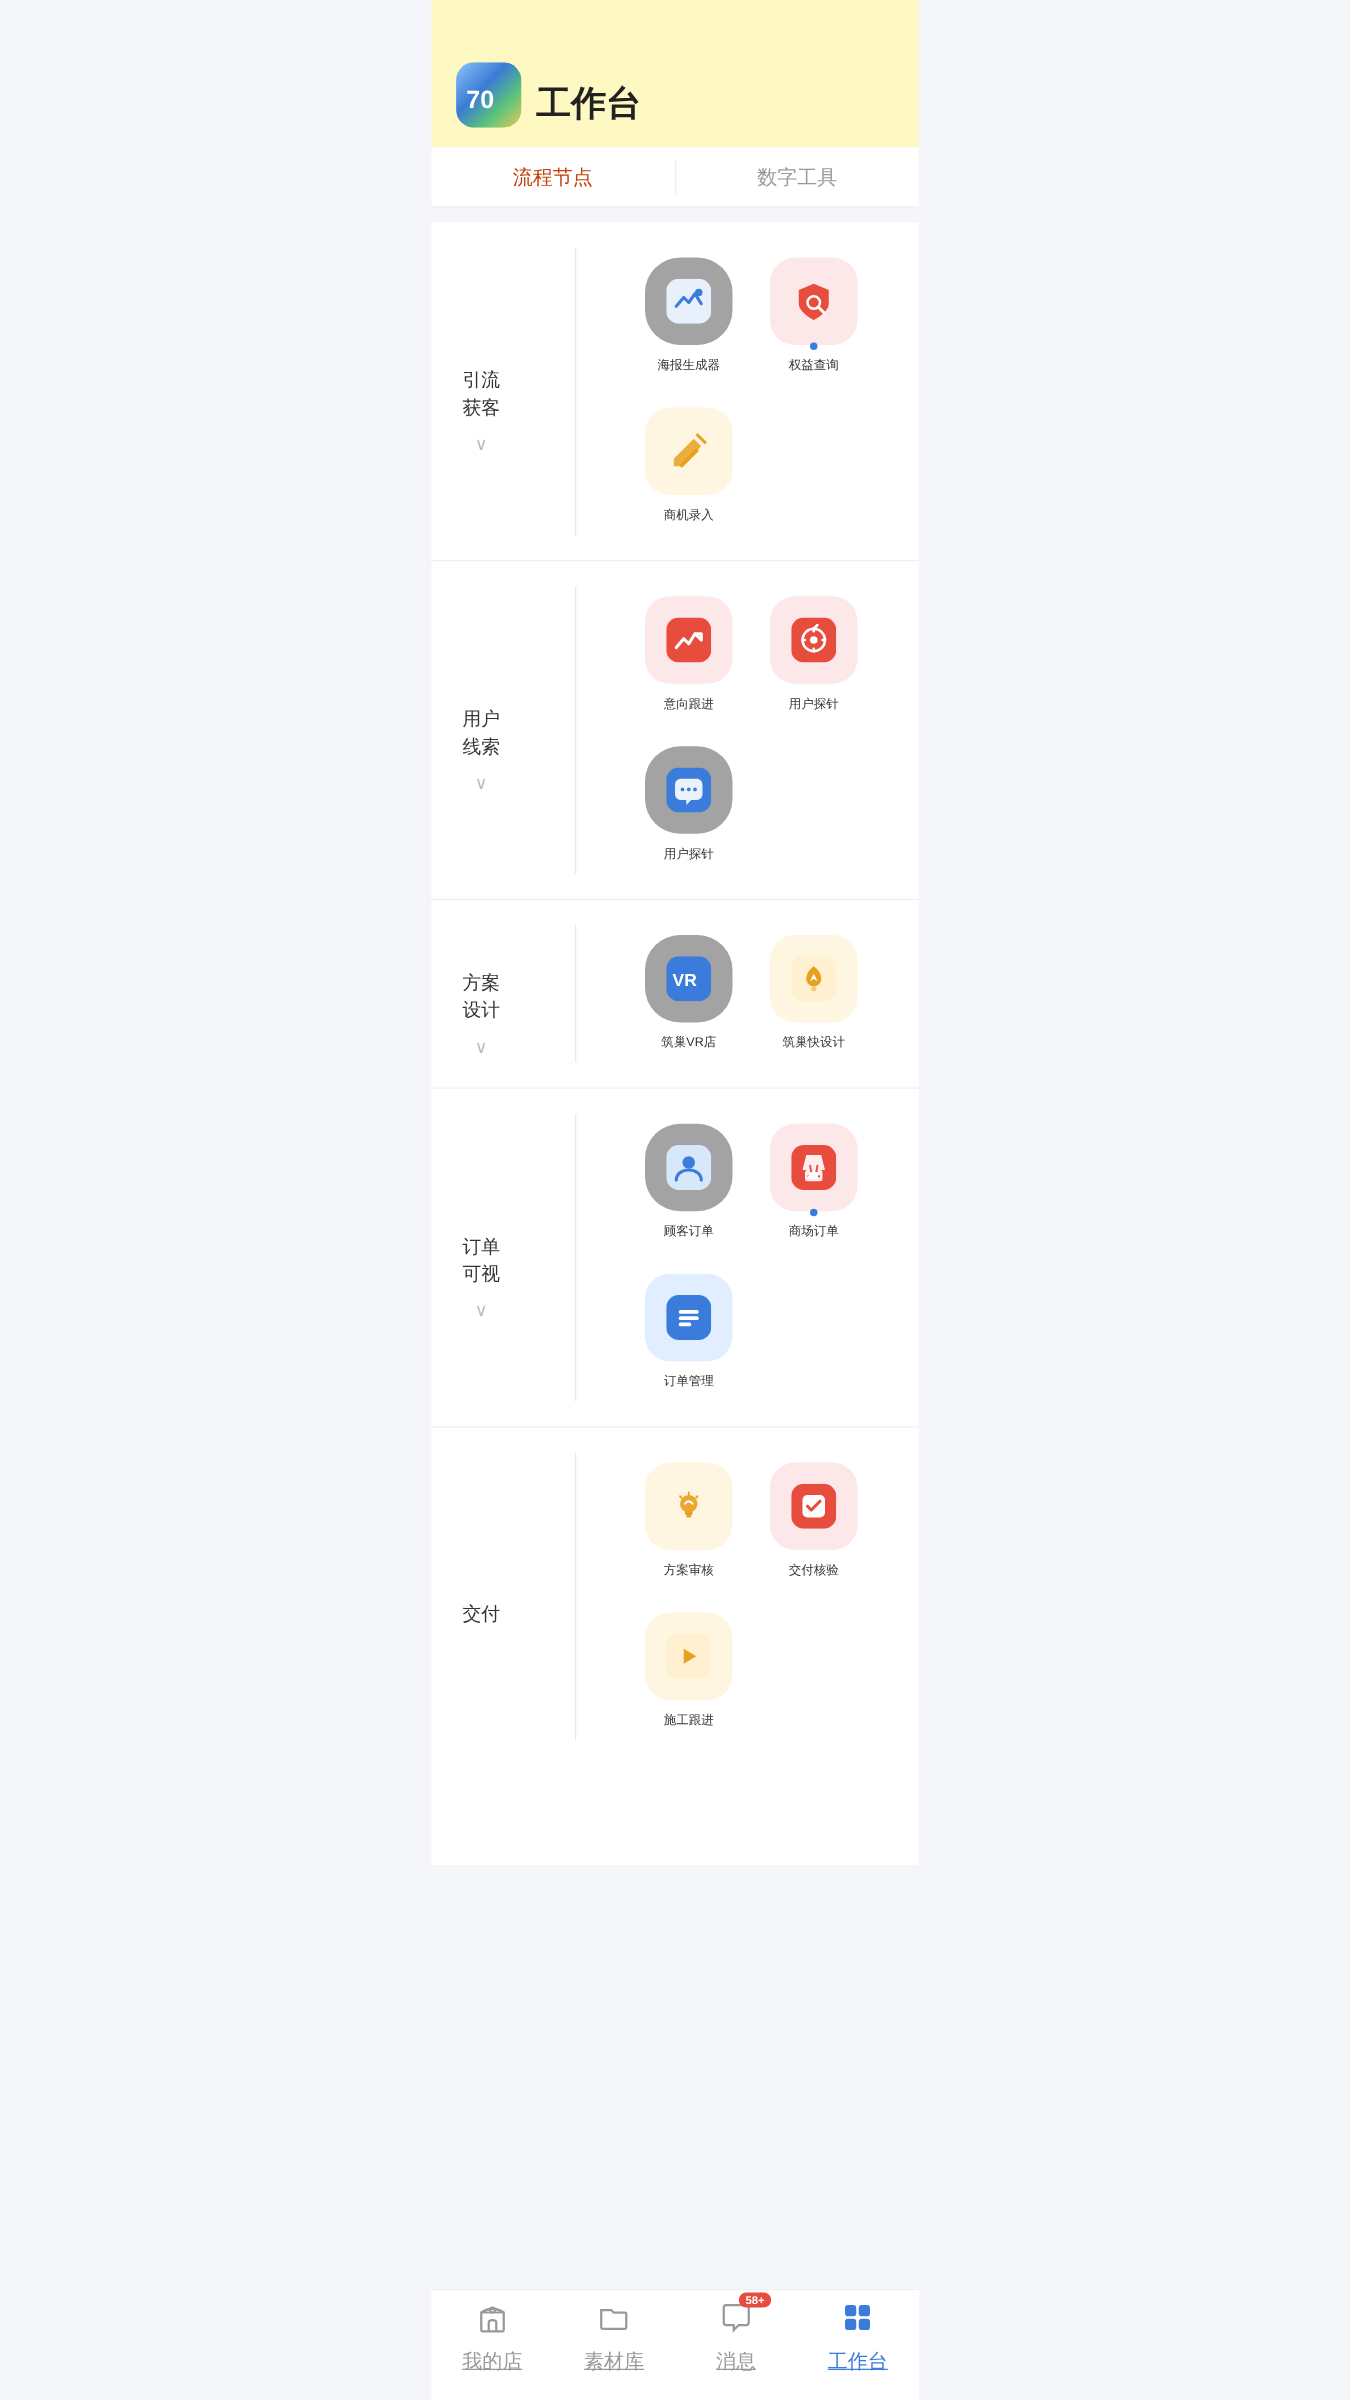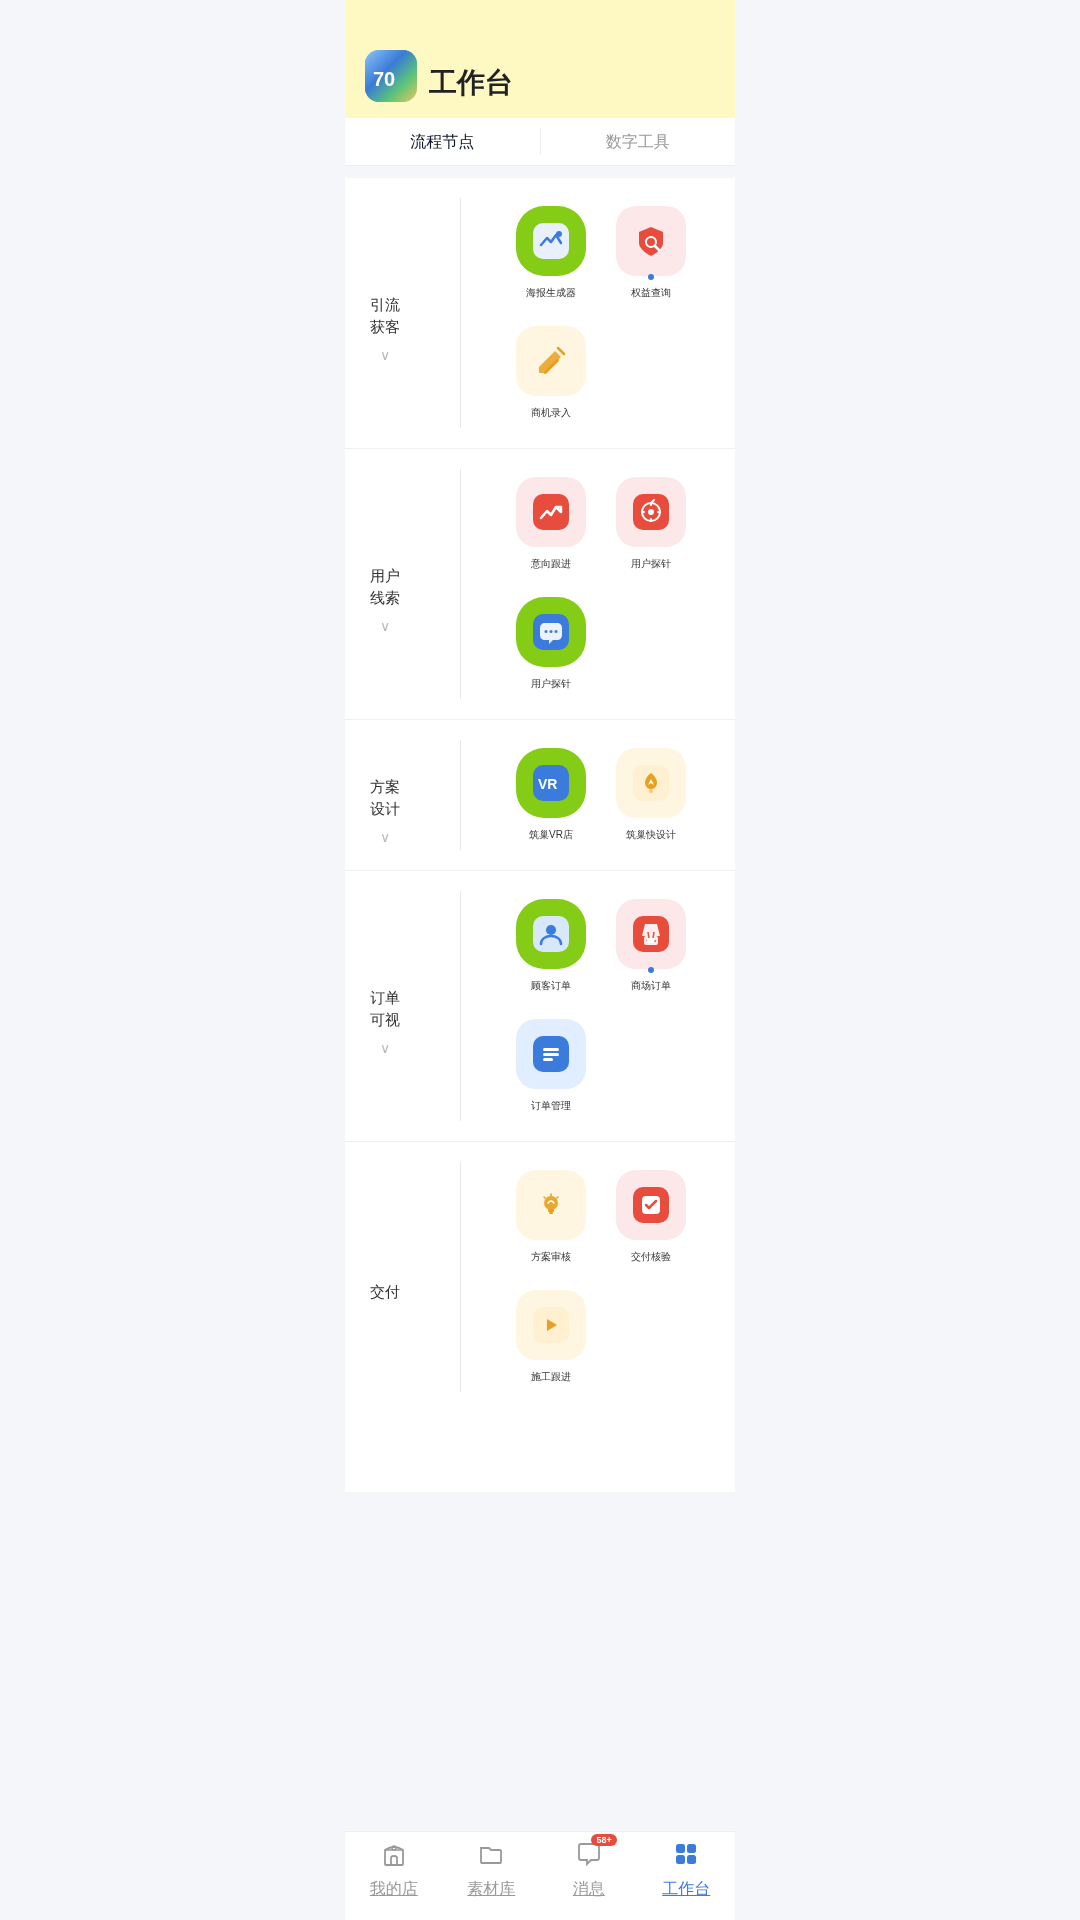--- a/index.html
+++ b/index.html
@@ -57,21 +57,21 @@
     .tab-item {
       flex: 1;
       text-align: center;
       padding: 14px 0 12px;
       font-size: 16px;
       color: #999;
       cursor: pointer;
       position: relative;
     }
     .tab-item.active {
-      color: #0f172a;
+      color: #c2410c;
       font-weight: 500;
     }
     .tab-item.active::after {
       content: '';
       position: absolute;
       bottom: 0;
       left: 50%;
       transform: translateX(-50%);
       width: 60px;
       height: 3px;
@@ -155,21 +155,21 @@
       position: absolute;
       bottom: -4px;
       left: 50%;
       transform: translateX(-50%);
       width: 6px;
       height: 6px;
       border-radius: 50%;
       background: #3b7bdb;
     }
     
-    .bg-blue-light { background: #84cc16; border-radius: 28px; }
+    .bg-blue-light { background: #a3a3a3; border-radius: 28px; }
     .bg-red-light { background: #fce8e8; }
     .bg-yellow-light { background: #fef6e0; }
     .bg-blue2-light { background: #e0eeff; }
     
     .bottom-nav {
       position: fixed;
       bottom: 0;
       left: 50%;
       transform: translateX(-50%);
       width: 390px;

